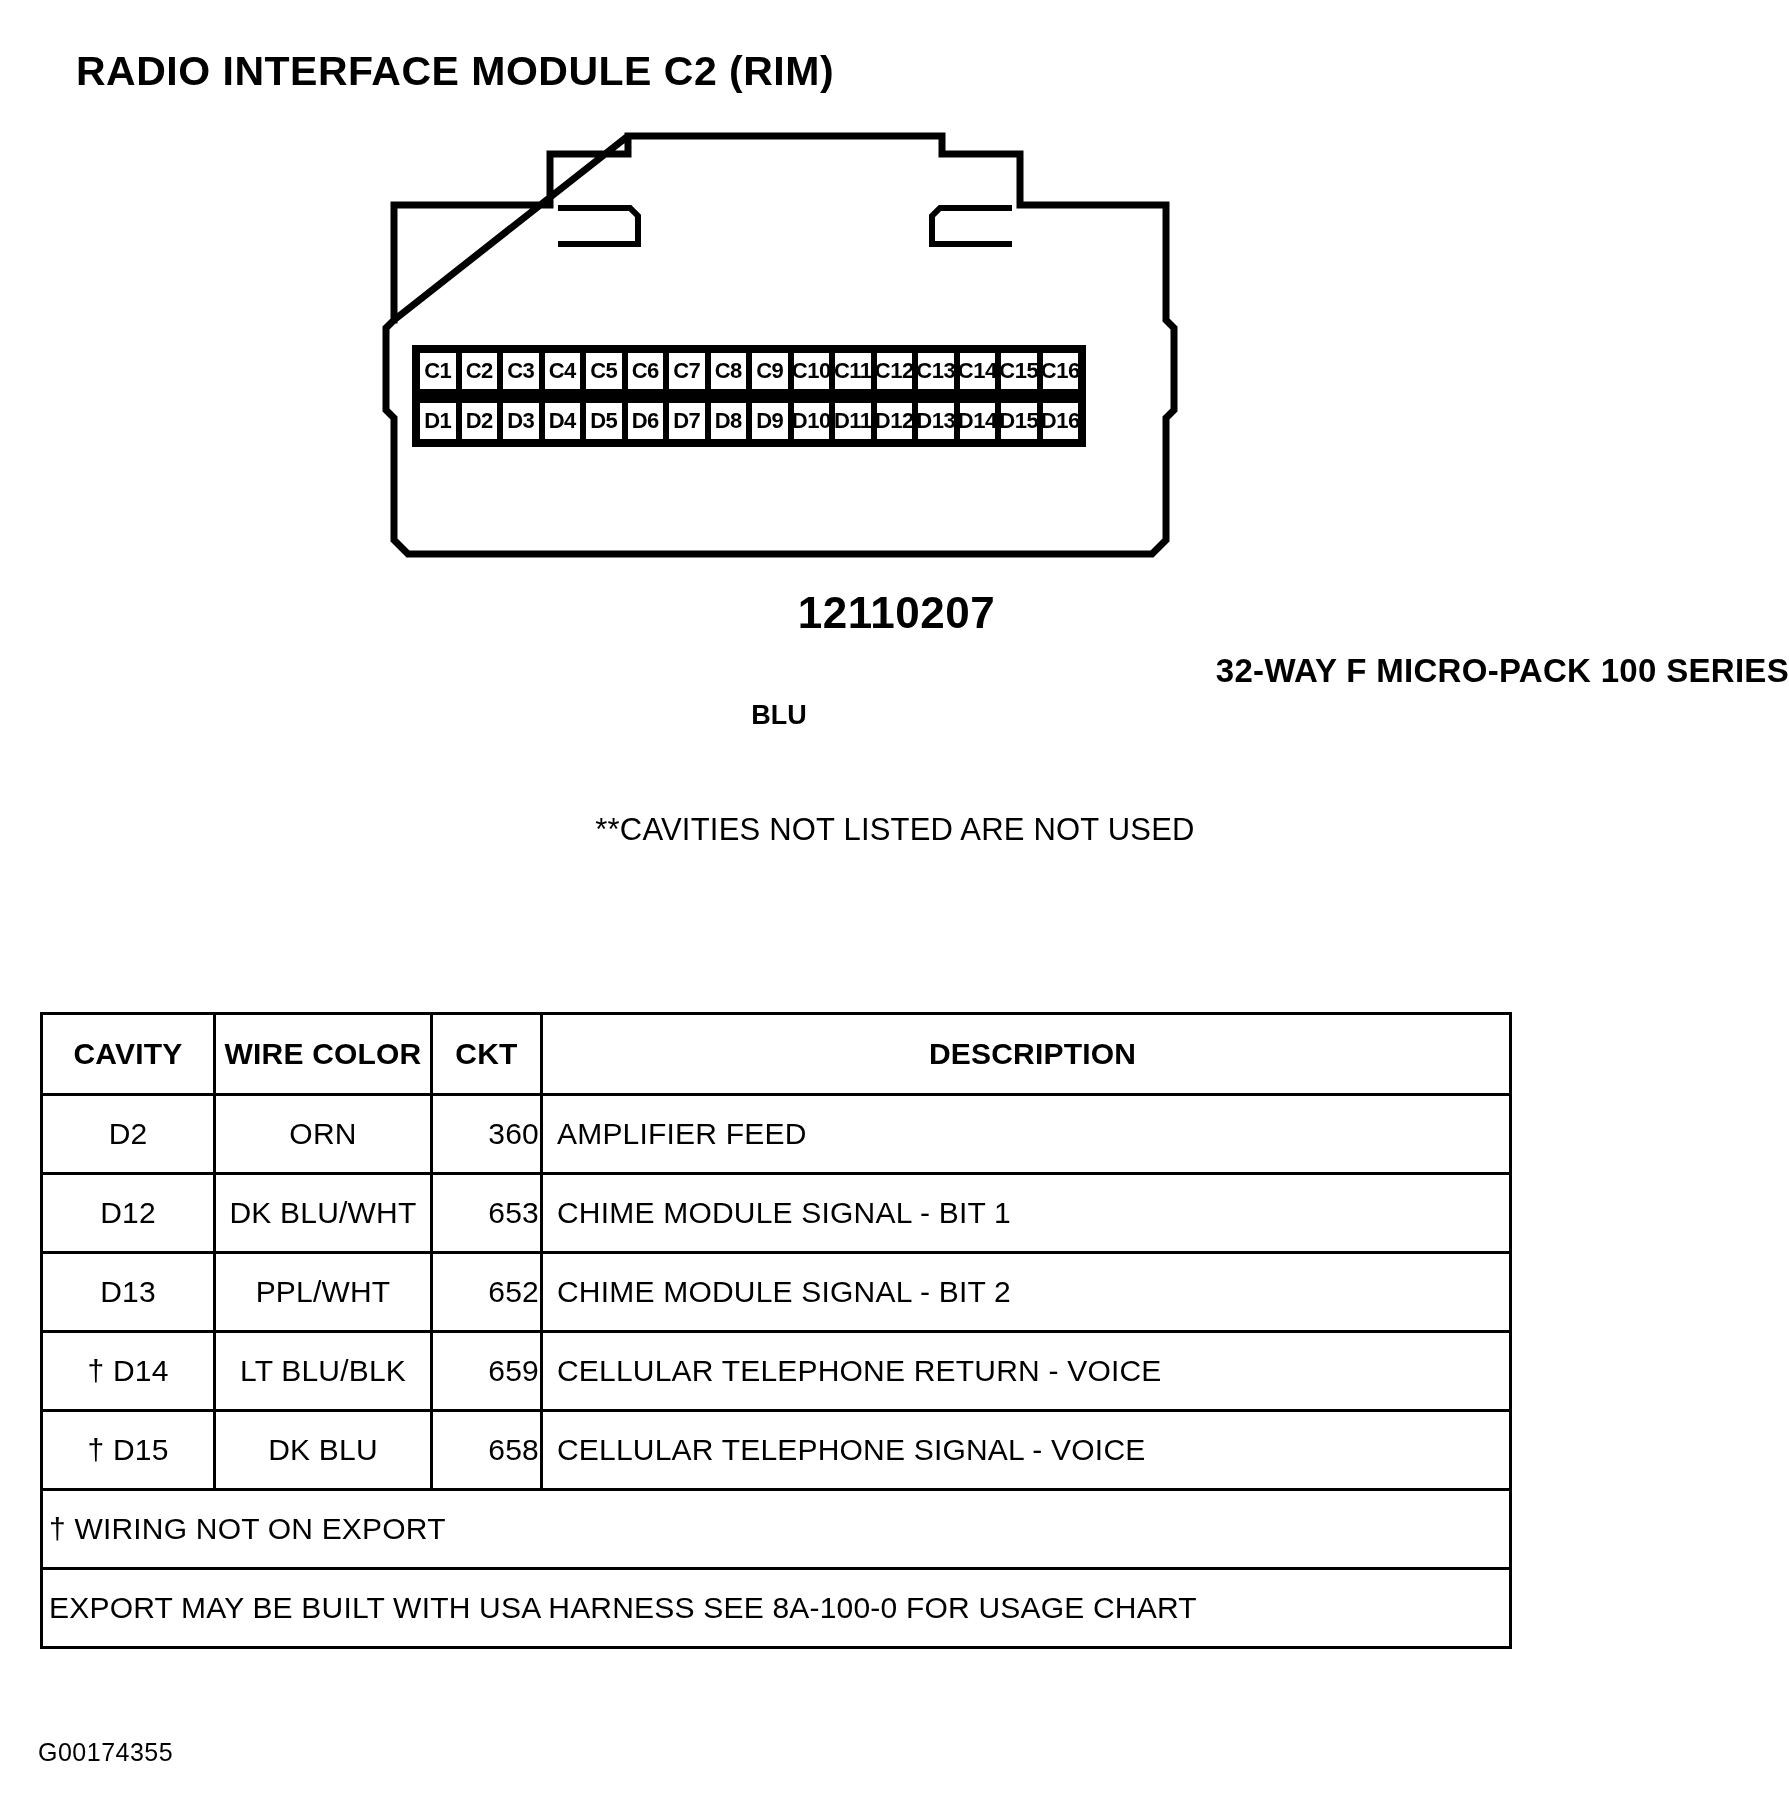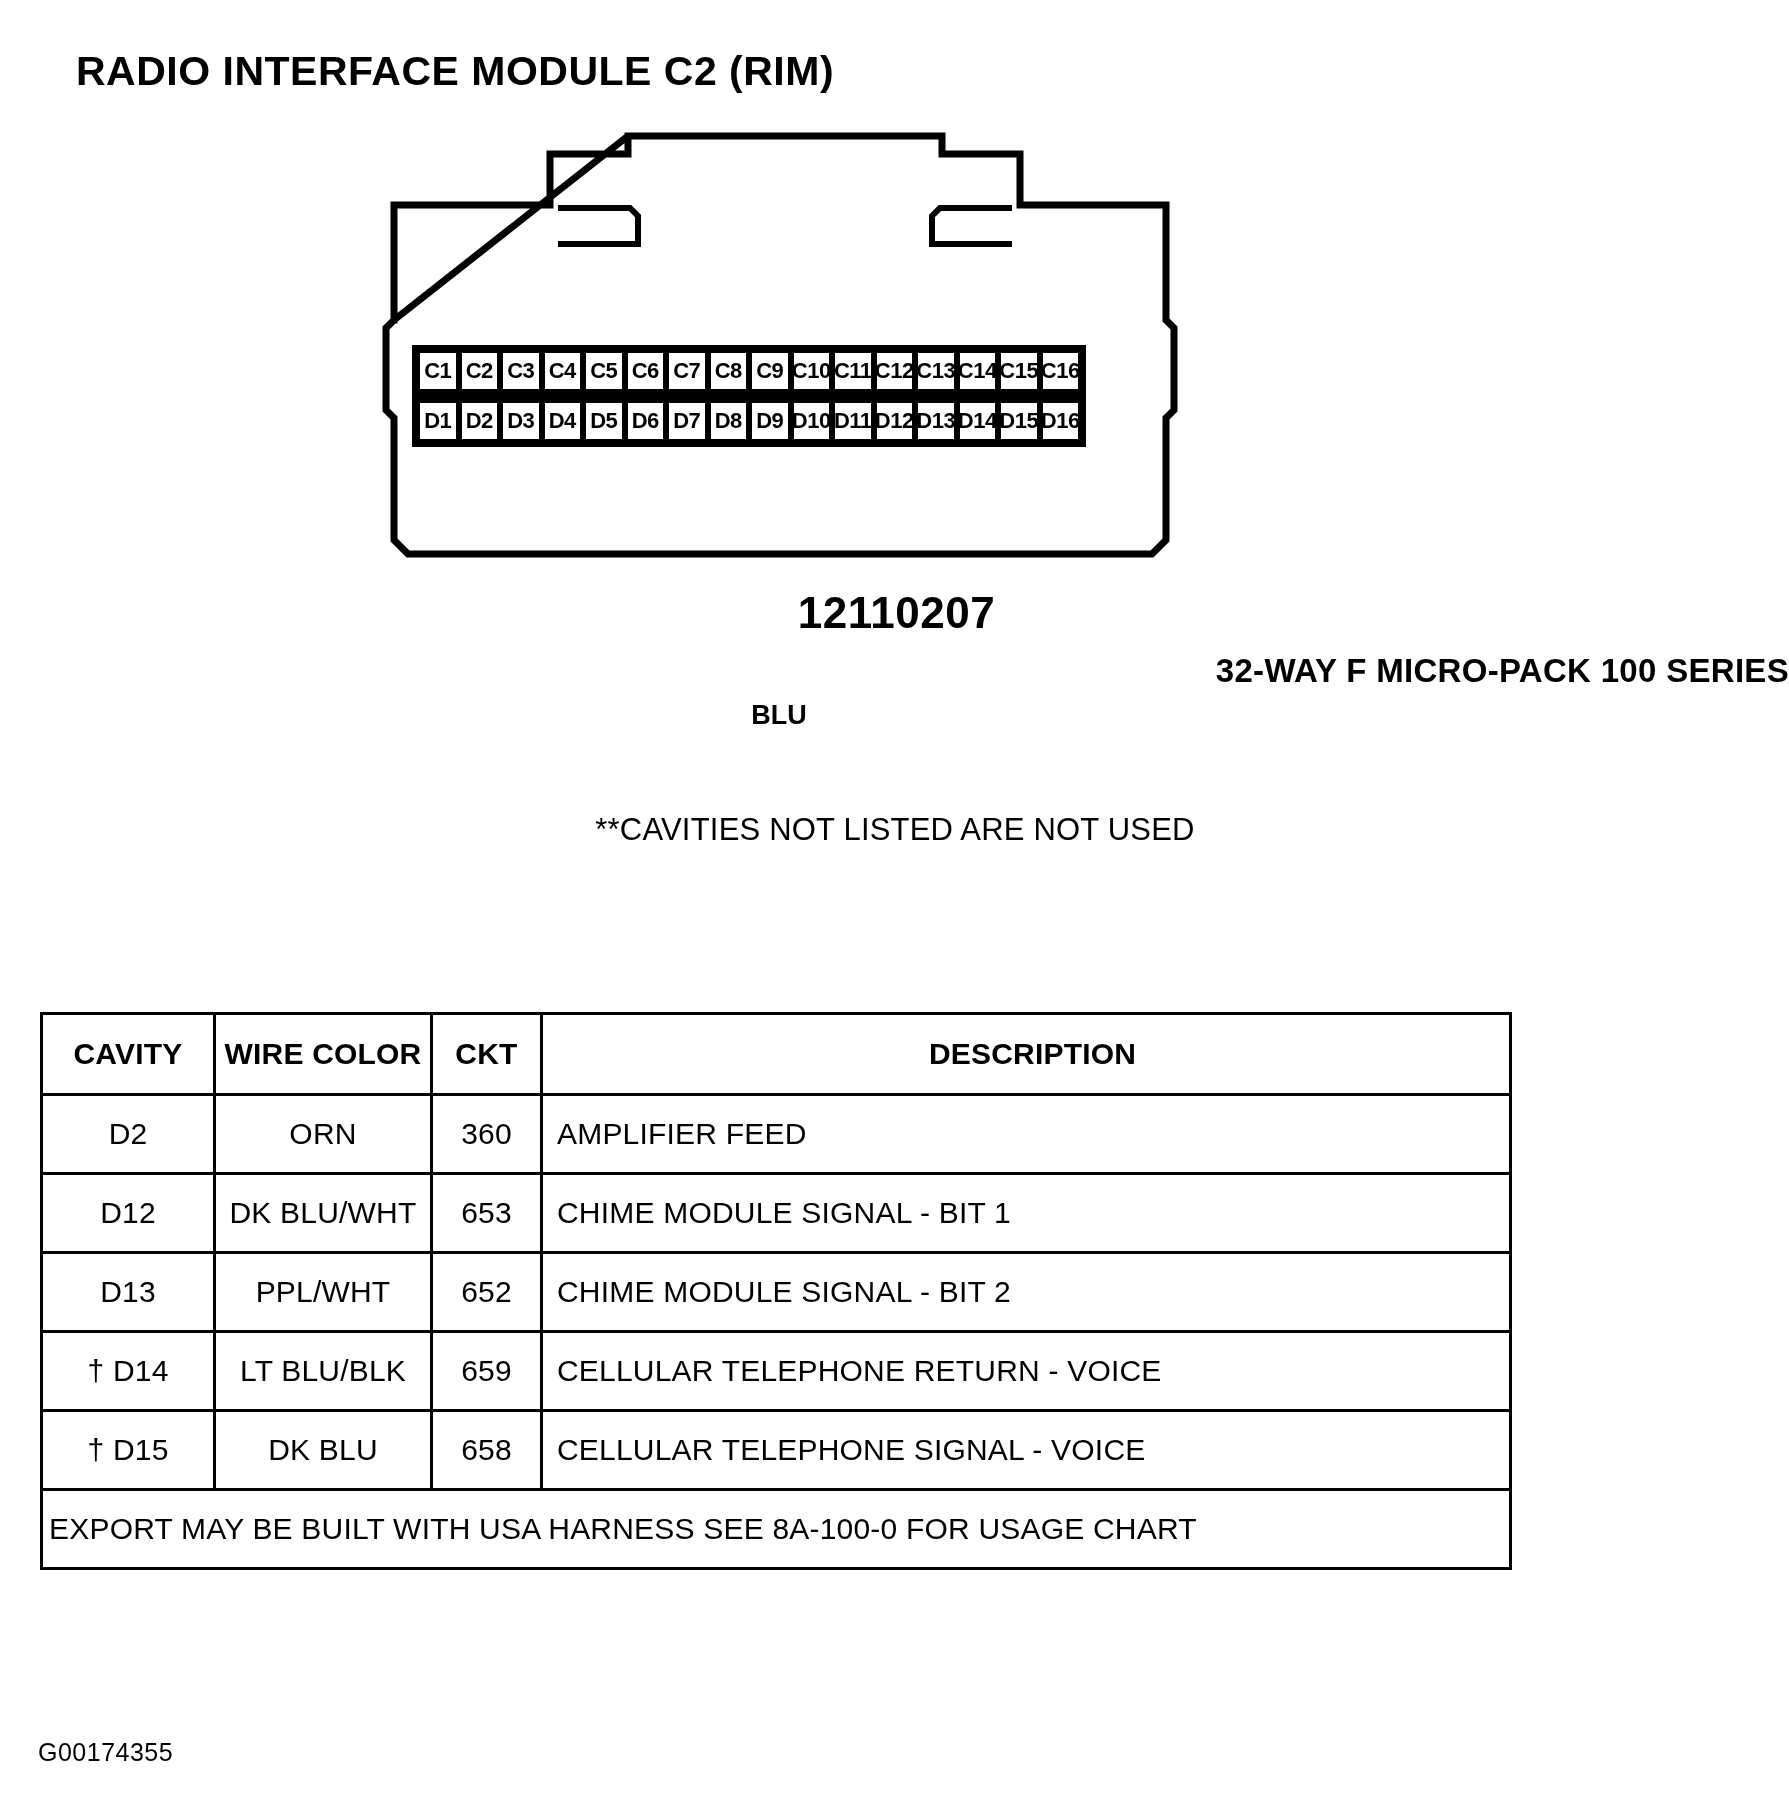--- a/index.html
+++ b/index.html
@@ -137,21 +137,21 @@
   .wire-table thead th {
     height: 76px;
     text-align: center;
     font-weight: bold;
   }
   .wire-table tbody td {
     height: 74px;
   }
   .col-cavity { width: 168px; text-align: center; }
   .col-color  { width: 212px; text-align: center; }
-  .col-ckt    { width: 105px; text-align: center; }
+  .col-ckt    { width: 105px; text-align: right; }
   .col-desc   { text-align: left; padding-left: 14px; }
   .note-row td {
     height: 68px;
     text-align: left;
     padding-left: 6px;
   }
 
   
   .figure-id {
     position: absolute;
@@ -281,18 +281,21 @@
       <td class="col-ckt">659</td>
       <td class="col-desc">CELLULAR TELEPHONE RETURN - VOICE</td>
     </tr>
     <tr>
       <td class="col-cavity">† D15</td>
       <td class="col-color">DK BLU</td>
       <td class="col-ckt">658</td>
       <td class="col-desc">CELLULAR TELEPHONE SIGNAL - VOICE</td>
     </tr>
     <tr class="note-row">
+      <td colspan="4">† WIRING NOT ON EXPORT</td>
+    </tr>
+    <tr class="note-row">
       <td colspan="4">EXPORT MAY BE BUILT WITH USA HARNESS SEE 8A-100-0 FOR USAGE CHART</td>
     </tr>
   </tbody>
 </table>
 
 <div class="figure-id">G00174355</div>
 
 </body></html>

